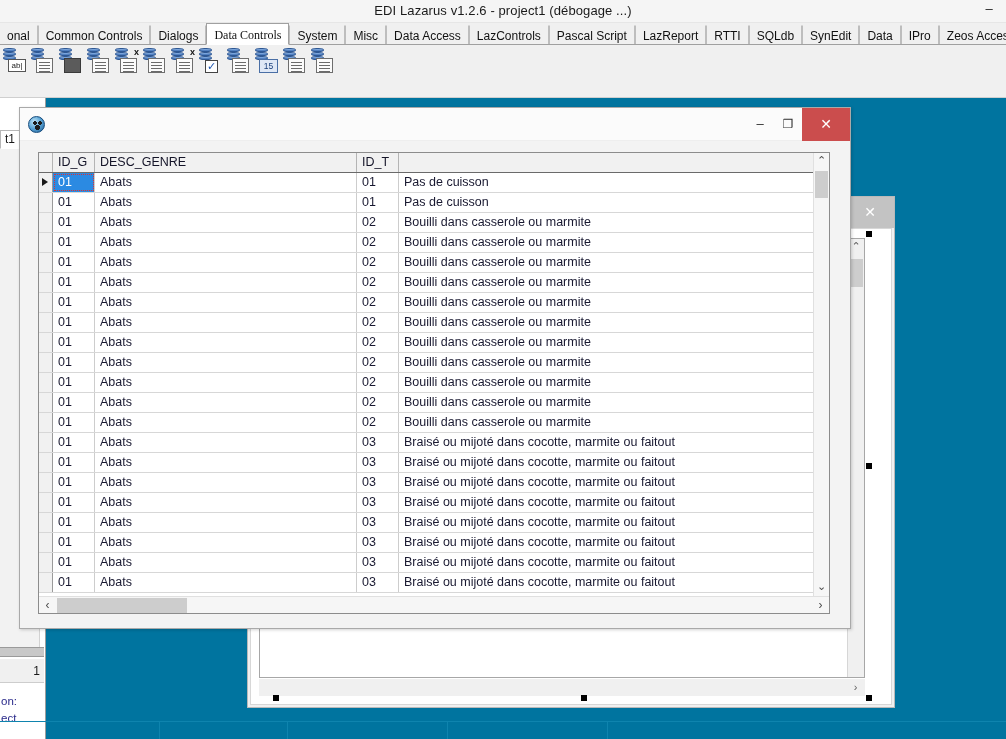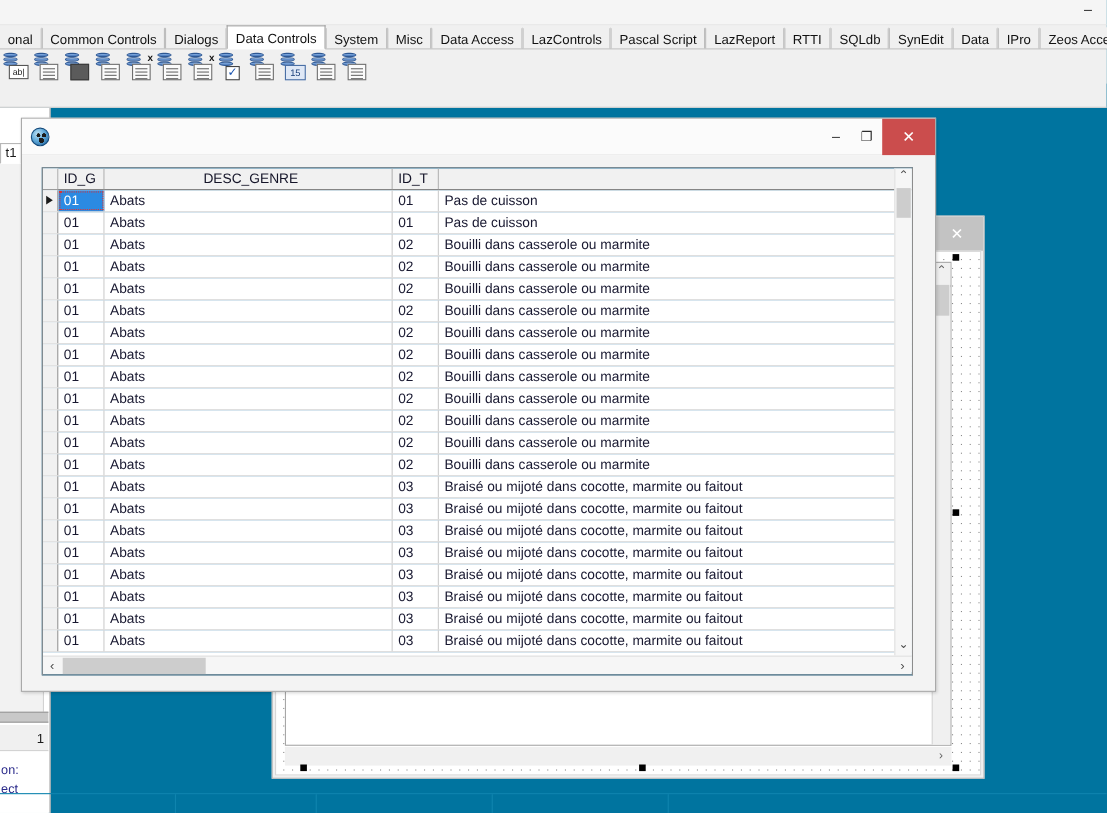--- a/index.html
+++ b/index.html
@@ -84,20 +84,21 @@
   .ptab.first { border-left: none; }
   .ptab.active {
     height: 22px;
     background: #ffffff;
     border: 1px solid #a0a0a0;
     border-bottom: 1px solid #ffffff;
     font-weight: normal;
     line-height: 20px;
     position: relative; top: 1px;
     z-index: 3;
+    font-family: Liberation Serif, serif;
   }
 
   
   #palette-strip {
     height: 31px;
     background: #f0f0f0;
     display: flex; align-items: center;
     padding-left: 2px;
     gap: 3px;
   }
@@ -327,42 +328,42 @@
   #f1-close {
     position: absolute; right: 0; top: 0;
     width: 48px; height: 33px;
     background: #cb4d4d; color: #fff;
     text-align: center; line-height: 33px; font-size: 14px;
   }
 
   
   #dbgrid {
     position: absolute; left: 18px; top: 44px; width: 792px; height: 462px;
-    background: #0369a1;
+    background: #a3a3a3;
     border: 1px solid #8c8c8c;
     overflow: hidden;
     font-size: 12.5px;
     color: #181830;
   }
   #grid-head {
     display: flex; height: 20px;
     background: #f1f1f1;
     border-bottom: 1px solid #6a6a6a;
   }
   .gh {
     border-right: 1px solid #b4b4b4;
     padding-left: 5px;
     line-height: 19px;
     font-size: 12.5px;
     color: #141428;
     overflow: hidden; white-space: nowrap;
   }
   .gh.c0 { width: 14px; padding: 0; background: #f1f1f1; }
   .gh.c1 { width: 42px; }
-  .gh.c2 { width: 262px; text-align: center; }
+  .gh.c2 { width: 262px; }
   .gh.c3 { width: 42px; }
   .gh.c4 { flex: 1; border-right: none; }
 
   .grow { display: flex; height: 20px; border-bottom: 1px solid #d7d7d7; background: #fff; }
   .gc {
     border-right: 1px solid #cdcdcd;
     padding-left: 5px;
     line-height: 19px;
     overflow: hidden; white-space: nowrap;
   }
@@ -504,20 +505,21 @@
       <div class="handle" style="left:615px; top:2px;"></div>
       <div class="handle" style="left:615px; top:234px;"></div>
       <div class="handle" style="left:615px; top:466px;"></div>
       <div class="handle" style="left:22px; top:466px;"></div>
       <div class="handle" style="left:330px; top:466px;"></div>
     </div>
   </div>
 
   <div id="ide-window">
     <div id="ide-titlebar">
+      <div id="ide-title">EDI Lazarus v1.2.6 - project1 (débogage ...)</div>
       <div id="ide-min-btn">–</div>
     </div>
     <div id="palette-tabs">
         <div class="ptab first">onal</div>
         <div class="ptab">Common Controls</div>
         <div class="ptab">Dialogs</div>
         <div class="ptab active">Data Controls</div>
         <div class="ptab">System</div>
         <div class="ptab">Misc</div>
         <div class="ptab">Data Access</div>

